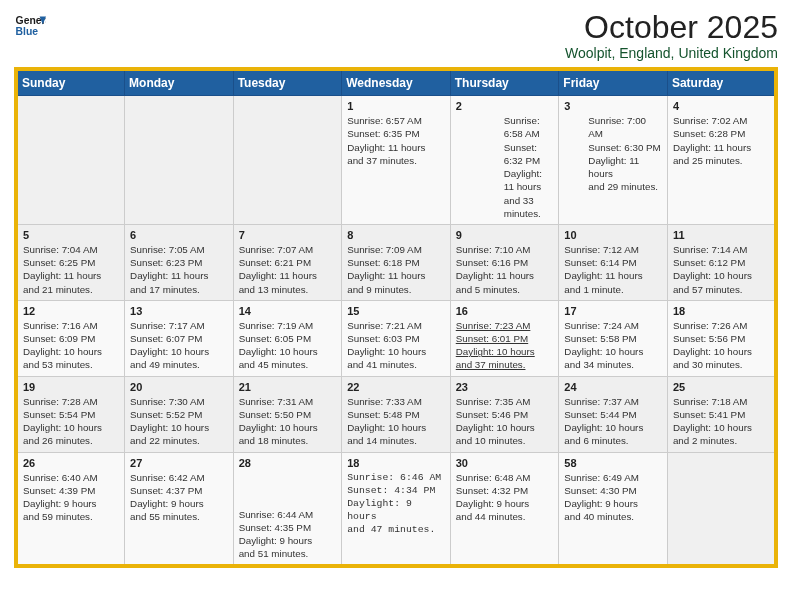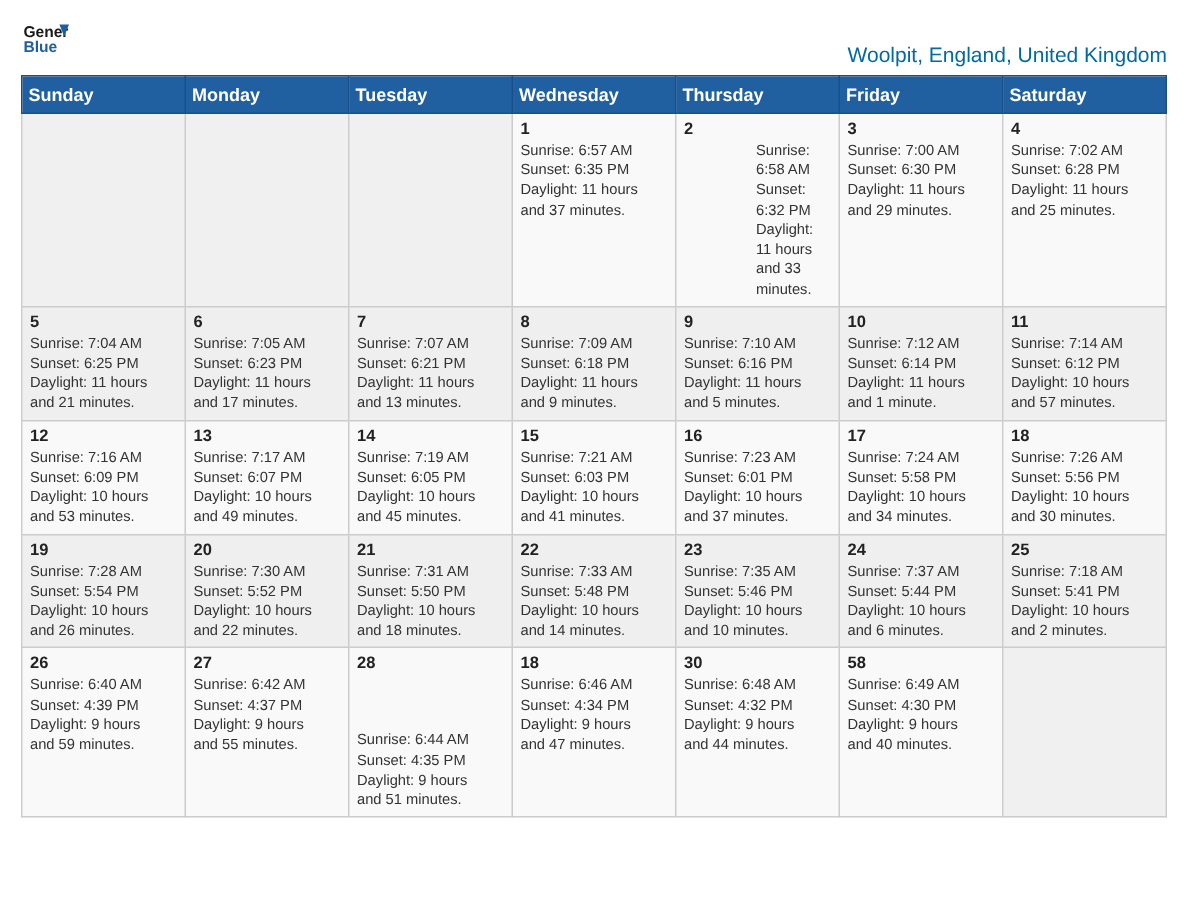--- a/index.html
+++ b/index.html
@@ -35,27 +35,27 @@
       text-align: right;
     }
     .month-title {
       font-size: 32px;
       font-weight: 300;
       color: #222;
       line-height: 1.1;
     }
     .location {
       font-size: 14px;
-      color: #0369a1;
-      margin-top: 18px;
+      color: #14532d;
+      margin-top: 0;
     }
     .calendar {
       width: 100%;
       border-collapse: collapse;
-      border: 1px solid #eab308;
+      border: 4px solid #eab308;
     }
     .calendar th {
       background: #2060a0;
       color: #fff;
       font-size: 12px;
       font-weight: bold;
       padding: 5px 4px;
       text-align: left;
       border: 1px solid #1a4f8a;
     }
@@ -95,20 +95,21 @@
 <div class="page">
   <div class="header">
     <div class="logo">
       <svg class="logo-icon" viewBox="0 0 40 40">
         <text x="2" y="18" font-size="13" font-weight="bold" fill="#1a1a1a" font-family="Arial">General</text>
         <text x="2" y="31" font-size="13" font-weight="bold" fill="#2060a0" font-family="Arial">Blue</text>
         <polygon points="32,8 40,8 36,18" fill="#2060a0"></polygon>
       </svg>
     </div>
     <div class="title-block">
+      <div class="month-title">October 2025</div>
       <div class="location">Woolpit, England, United Kingdom</div>
     </div>
   </div>
 
   <table class="calendar">
     <thead>
       <tr>
 
       <th>Sunday</th>
           <th>Monday</th>
@@ -133,21 +134,21 @@
           </td>
           <td>
             <span class="day-num">2</span>
             <div class="cell-content" style="white-space: pre-line; margin-left: 48px;">Sunrise: 6:58 AM
 Sunset: 6:32 PM
 Daylight: 11 hours
 and 33 minutes.</div>
           </td>
           <td>
             <span class="day-num">3</span>
-            <div class="cell-content" style="white-space: pre-line;">Sunrise: 7:00 AM
+            <div class="cell-content" style="white-space: pre-line; margin-left: 24px;">Sunrise: 7:00 AM
 Sunset: 6:30 PM
 Daylight: 11 hours
 and 29 minutes.</div>
           </td>
           <td>
             <span class="day-num">4</span>
             <div class="cell-content" style="white-space: pre-line;">Sunrise: 7:02 AM
 Sunset: 6:28 PM
 Daylight: 11 hours
 and 25 minutes.</div>
@@ -228,21 +229,21 @@
           </td>
           <td>
             <span class="day-num">15</span>
             <div class="cell-content" style="white-space: pre-line;">Sunrise: 7:21 AM
 Sunset: 6:03 PM
 Daylight: 10 hours
 and 41 minutes.</div>
           </td>
           <td>
             <span class="day-num">16</span>
-            <div class="cell-content" style="white-space: pre-line;">Sunrise: 7:23 AM
+            <div class="cell-content" style="white-space: pre-line; text-decoration: underline;">Sunrise: 7:23 AM
 Sunset: 6:01 PM
 Daylight: 10 hours
 and 37 minutes.</div>
           </td>
           <td>
             <span class="day-num">17</span>
             <div class="cell-content" style="white-space: pre-line;">Sunrise: 7:24 AM
 Sunset: 5:58 PM
 Daylight: 10 hours
 and 34 minutes.</div>
@@ -323,21 +324,21 @@
           </td>
           <td>
             <span class="day-num">28</span>
             <div class="cell-content" style="white-space: pre-line; margin-top: 39px;">Sunrise: 6:44 AM
 Sunset: 4:35 PM
 Daylight: 9 hours
 and 51 minutes.</div>
           </td>
           <td>
             <span class="day-num">18</span>
-            <div class="cell-content" style="white-space: pre-line;">Sunrise: 6:46 AM
+            <div class="cell-content" style="white-space: pre-line; font-family: Liberation Mono, monospace;">Sunrise: 6:46 AM
 Sunset: 4:34 PM
 Daylight: 9 hours
 and 47 minutes.</div>
           </td>
           <td>
             <span class="day-num">30</span>
             <div class="cell-content" style="white-space: pre-line;">Sunrise: 6:48 AM
 Sunset: 4:32 PM
 Daylight: 9 hours
 and 44 minutes.</div>

